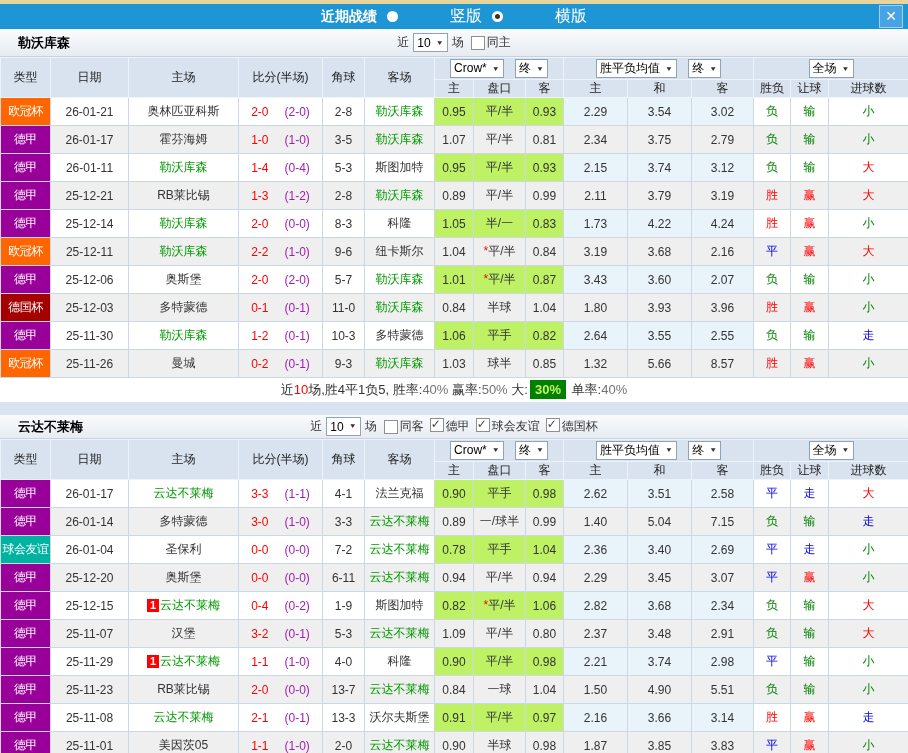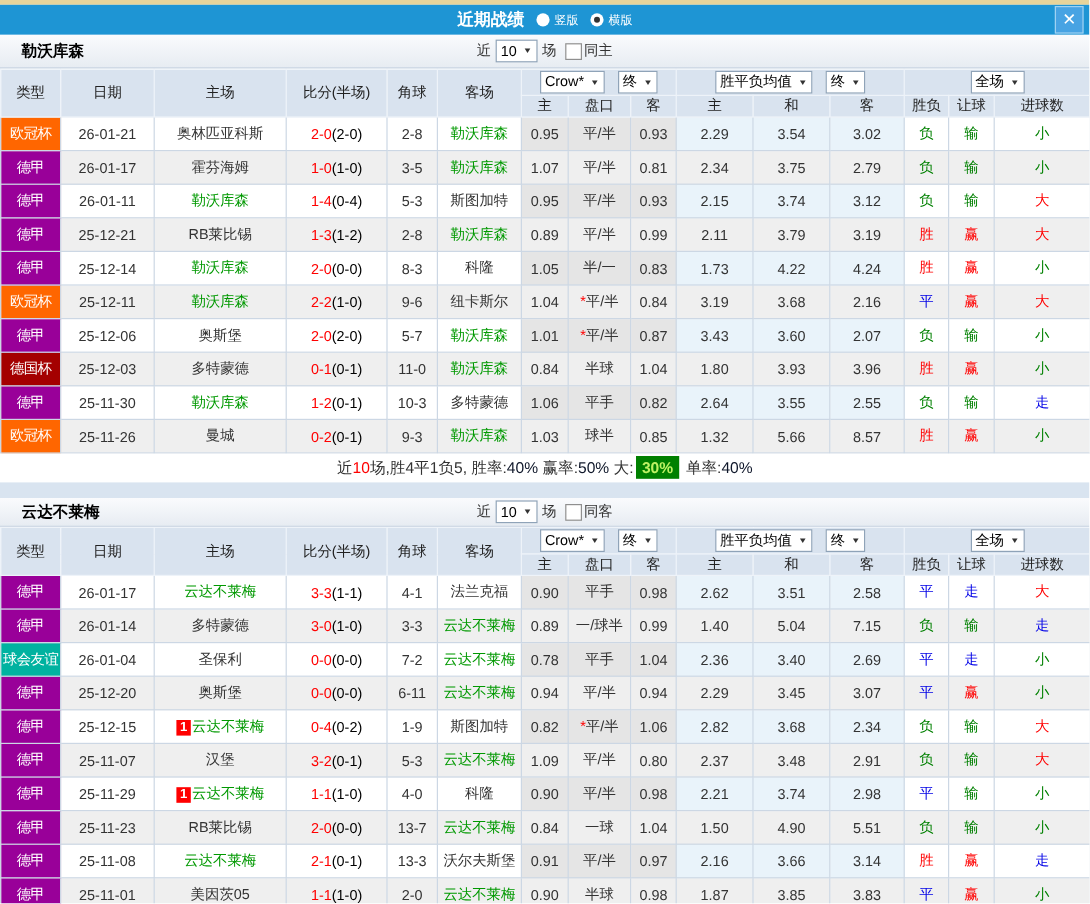--- a/index.html
+++ b/index.html
@@ -3,49 +3,49 @@
 <meta charset="utf-8">
 <style>
   html,body{margin:0;padding:0;background:#fff;}
   body{width:908px;font-family:"Liberation Sans","DejaVu Sans",sans-serif;-webkit-font-smoothing:antialiased;}
   .modal{width:908px;height:753px;overflow:hidden;background:#fff;position:relative;}
   .top-strip{height:4px;background:#e7d49b;}
   .title-bar{height:25px;background:#1e95d4;position:relative;display:flex;align-items:center;justify-content:center;color:#fff;}
   .title-bar .ttl{font-weight:bold;font-size:14px;}
   .radio{width:11px;height:11px;border-radius:50%;background:#fff;display:inline-block;margin:0 4px 0 10px;position:relative;vertical-align:-1px;cursor:pointer;}
   .radio.sel::after{content:"";position:absolute;left:3px;top:3px;right:3px;bottom:3px;background:#333;border-radius:50%;}
-  .radio-lbl{font-size:10px;}
+  .radio-lbl{font-size:16px;margin-left:48px;}
   .close-btn{position:absolute;right:5px;top:1px;width:22px;height:21px;background:#47a3e3;border:1px solid #9ed2f2;color:#fff;font-weight:bold;font-size:14px;line-height:20px;text-align:center;cursor:pointer;}
   .band{height:27px;background:linear-gradient(#fafbfd,#e7ecf2);border-bottom:1px solid #c6d2e0;position:relative;display:flex;align-items:center;justify-content:center;}
   .band.b2{height:23px;}
   .band .team{position:absolute;left:18px;font-weight:bold;font-size:13px;color:#000;}
   .filters{display:flex;align-items:center;font-size:12px;color:#333;}
   .mini-select{border:1px solid #8fa3b8;background:#fff;padding:0 3px;display:inline-flex;align-items:center;gap:5px;height:17px;margin:0 4px;cursor:pointer;color:#000;}
   .mini-select .arr{font-size:8px;color:#333;transform:scaleY(.8);}
   .cb{width:12px;height:12px;border:1px solid #8f8f8f;background:#fff;display:inline-block;position:relative;margin:0 2px 0 7px;vertical-align:-2px;cursor:pointer;}
   .cb.on::after{content:"\2713";position:absolute;left:0;top:-2px;font-size:12px;font-weight:bold;color:#444;}
   table{border-collapse:collapse;table-layout:fixed;width:908px;font-size:12px;}
   thead td,thead th{background:#d9e3ef;border:1px solid #eef3f9;color:#222;font-weight:normal;text-align:center;padding:0;}
   thead tr.hr1 td,thead tr.hr1 th{height:21px;}
   thead tr.hr2 td{height:17px;}
   tbody td{border:1px solid #ccd7e4;text-align:center;padding:0;color:#333;height:27px;background:#fff;}
   tbody tr.even td{background:#efefef;}
-  tbody td.hc{background:#e5e5e5;}
+  tbody td.hc{background:#bef264;}
   tbody td.avg{background:#e9f3fa;}
   tbody td.type{color:#fff;font-size:12px;letter-spacing:-0.5px;}
   .t-red{color:#f00;}
   .t-blue{color:#0000e6;}
   .t-green{color:#008000;}
   .team-hl{color:#090;}
   .score-main{color:#f00;}
-  .score-half{color:#000000;}
+  .score-half{color:#a21caf;padding-left:16px;}
   .star{color:#f00;}
   .mark1{display:inline-block;background:#f00;color:#fff;font-size:11px;line-height:13px;padding:0 3px;margin-right:1px;font-weight:bold;}
   .summary{height:24px;line-height:24px;text-align:center;font-size:13px;color:#333;background:#fff;}
-  .summary .b{color:#0f172a;margin-top:48px;}
+  .summary .b{color:#737373;margin-top:48px;}
   .summary .r{color:#f00;}
   .summary .gb{background:#008000;color:#bef264;padding:2px 5px;font-weight:bold;margin:0 2px;}
   .gap{height:13px;background:#d9e4f0;}
 </style>
 </head>
 <body>
 
 <div class="modal">
   <div class="top-strip"></div>
 
@@ -318,20 +318,21 @@
     <span class="team">云达不莱梅</span>
     <div class="filters">
       <span>近</span>
       <span class="mini-select">
           <span>10</span>
           <span class="arr">▼</span>
         </span>
       <span>场</span>
       <span class="cb"></span>
       <span>同客</span>
+      <span id="leagues-1"><span class="cb on" style="margin-left: 6px;"></span><span>德甲</span><span class="cb on" style="margin-left: 6px;"></span><span>球会友谊</span><span class="cb on" style="margin-left: 6px;"></span><span>德国杯</span></span>
     </div>
   </div>
 
   <table>
     <colgroup>
       <col style="width:50px">
         <col style="width:78px">
         <col style="width:110px">
         <col style="width:84px">
         <col style="width:42px">

